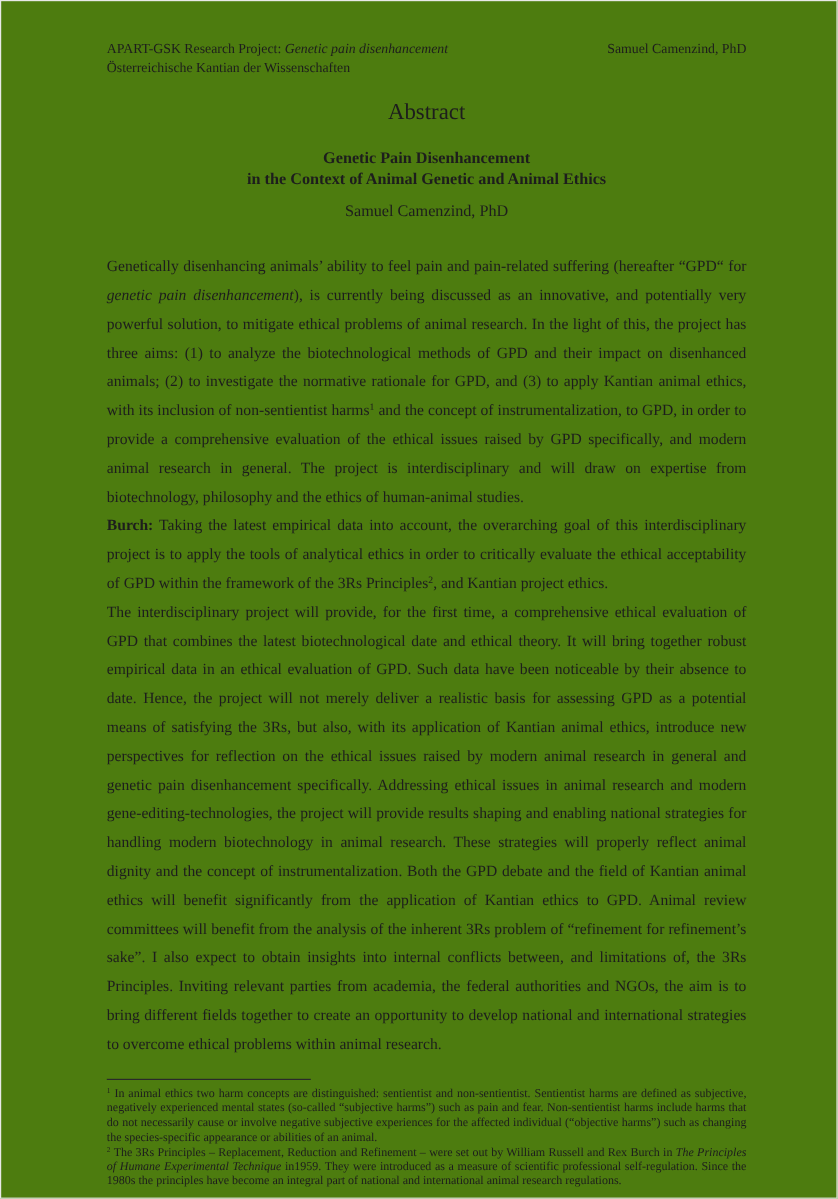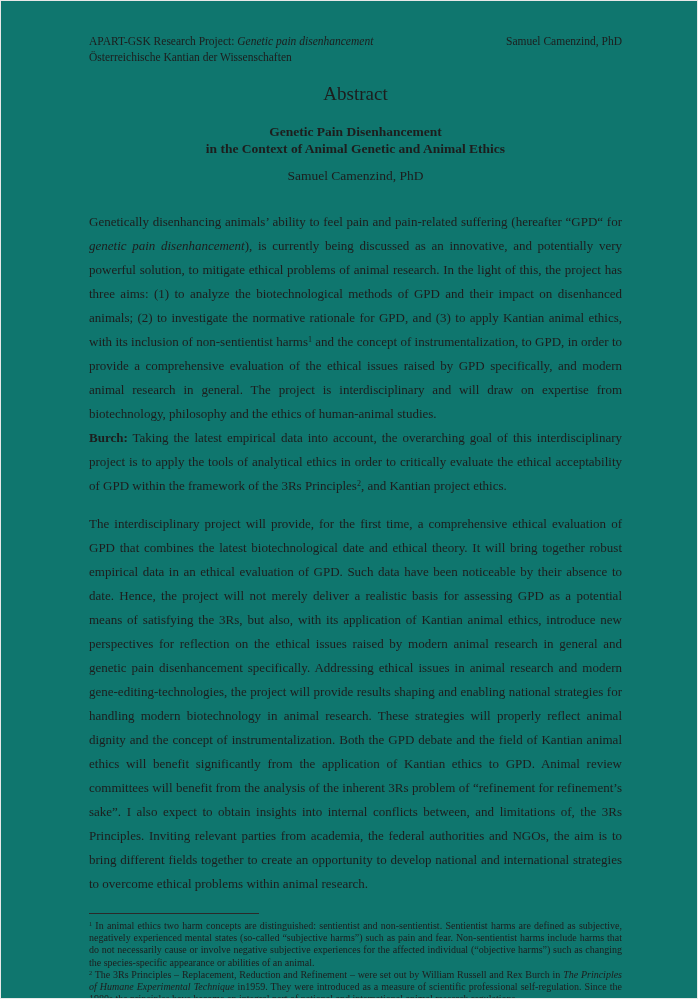--- a/index.html
+++ b/index.html
@@ -1,21 +1,21 @@
 <!DOCTYPE html>
 <html><head>
 <meta charset="utf-8">
 <style>
   html, body { margin: 0; padding: 0; background: #ffffff; }
   .page {
     position: relative;
     width: 698px;
     height: 999px;
     box-sizing: border-box;
-    background: #0f766e;
+    background: #4d7c0f;
     border: 1px solid #e8e8e8;
     padding: 33px 75px 0 88px;
     font-family: "Liberation Serif", "DejaVu Serif", serif;
     color: #1d1d1d;
     overflow: hidden;
   }
   .doc-header {
     display: flex;
     justify-content: space-between;
     align-items: flex-start;
@@ -45,21 +45,21 @@
     font-size: 13.5px;
     margin-top: 11px;
   }
   .abstract-body {
     margin-top: 26px;
     font-size: 13px;
     line-height: 24px;
     text-align: justify;
   }
   .abstract-body p { margin: 0; }
-  .abstract-body p.spaced { margin-top: 14px; }
+  .abstract-body p.spaced { }
   .sup {
     font-size: 0.62em;
     position: relative;
     top: -0.45em;
     line-height: 0;
   }
   .footnote-separator {
     width: 170px;
     border: none;
     border-top: 1px solid #2a2a2a;

